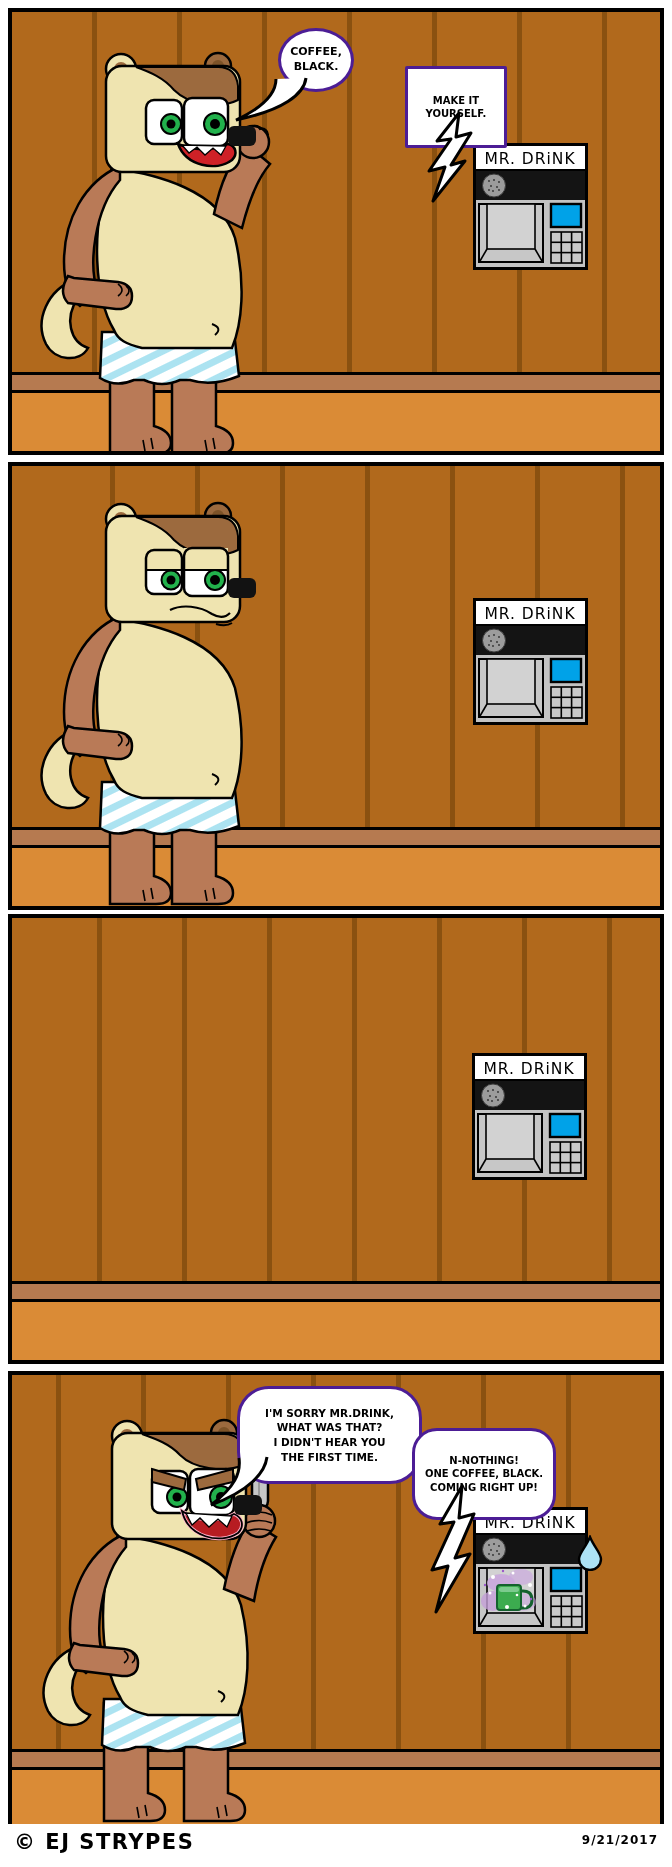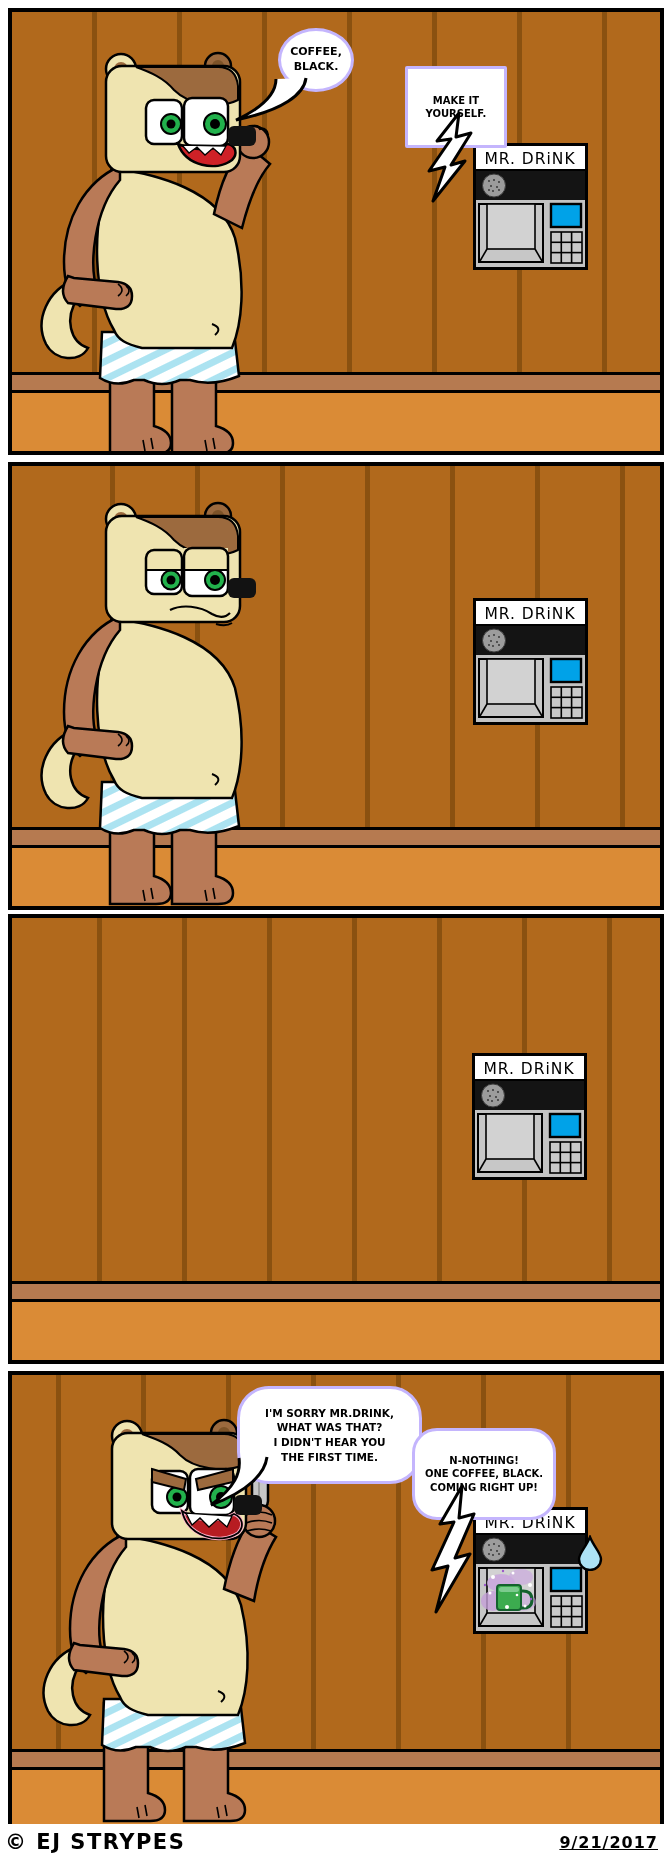--- a/index.html
+++ b/index.html
@@ -6,32 +6,32 @@
   .page{position:relative;width:672px;height:1867px;background:#fff;overflow:hidden;
         font-family:"DejaVu Sans",sans-serif;}
   .panel{position:absolute;left:8px;width:648px;border:4px solid #000;background:#b1691c;overflow:hidden;}
   .wall{position:absolute;inset:0;
         background:repeating-linear-gradient(90deg,transparent 0 80px,#8a5110 80px 85px);}
   .baseboard{position:absolute;left:0;right:0;bottom:58px;height:15px;background:#b67a50;
         border-top:3px solid #000;border-bottom:3px solid #000;}
   .floor{position:absolute;left:0;right:0;bottom:0;height:58px;background:#da8b36;}
   .bear{position:absolute;z-index:3;}
   .machine{position:absolute;z-index:2;}
-  .bubble{position:absolute;z-index:5;background:#fff;border:3px solid #c4b5fd;
+  .bubble{position:absolute;z-index:5;background:#fff;border:3px solid #4c1d95;
         font-weight:bold;text-align:center;white-space:pre-line;
         display:flex;align-items:center;justify-content:center;color:#000;}
   .bubble.ellipse{border-radius:50%;font-size:11px;line-height:1.35;}
   .bubble.box{border-radius:2px;font-size:10px;line-height:1.35;padding:17px 4px;}
   .bubble.rounded{border-radius:32px;font-size:10.5px;line-height:1.4;padding:4px 8px;}
   .tail{position:absolute;z-index:6;}
   .bolt{position:absolute;z-index:6;}
   .drop{position:absolute;z-index:7;}
   .footer{position:absolute;left:0;right:0;top:1824px;height:43px;background:#fff;color:#000;}
-  .credit{position:absolute;left:5px;top:6px;font-size:21px;font-weight:bold;letter-spacing:1.5px;}
-  .date{position:absolute;right:14px;top:9px;font-size:16px;font-weight:bold;letter-spacing:1px;text-decoration:underline;}
+  .credit{position:absolute;left:14px;top:6px;font-size:21px;font-weight:bold;letter-spacing:1.5px;}
+  .date{position:absolute;right:14px;top:9px;font-size:12px;font-weight:bold;letter-spacing:1px;}
   svg text{font-family:"DejaVu Sans",sans-serif;}
 </style>
 </head>
 <body>
 
 <div class="page">
 
   <div class="panel" style="top:8px;height:439px;">
     <div class="wall"></div>
     <div class="baseboard"></div>

